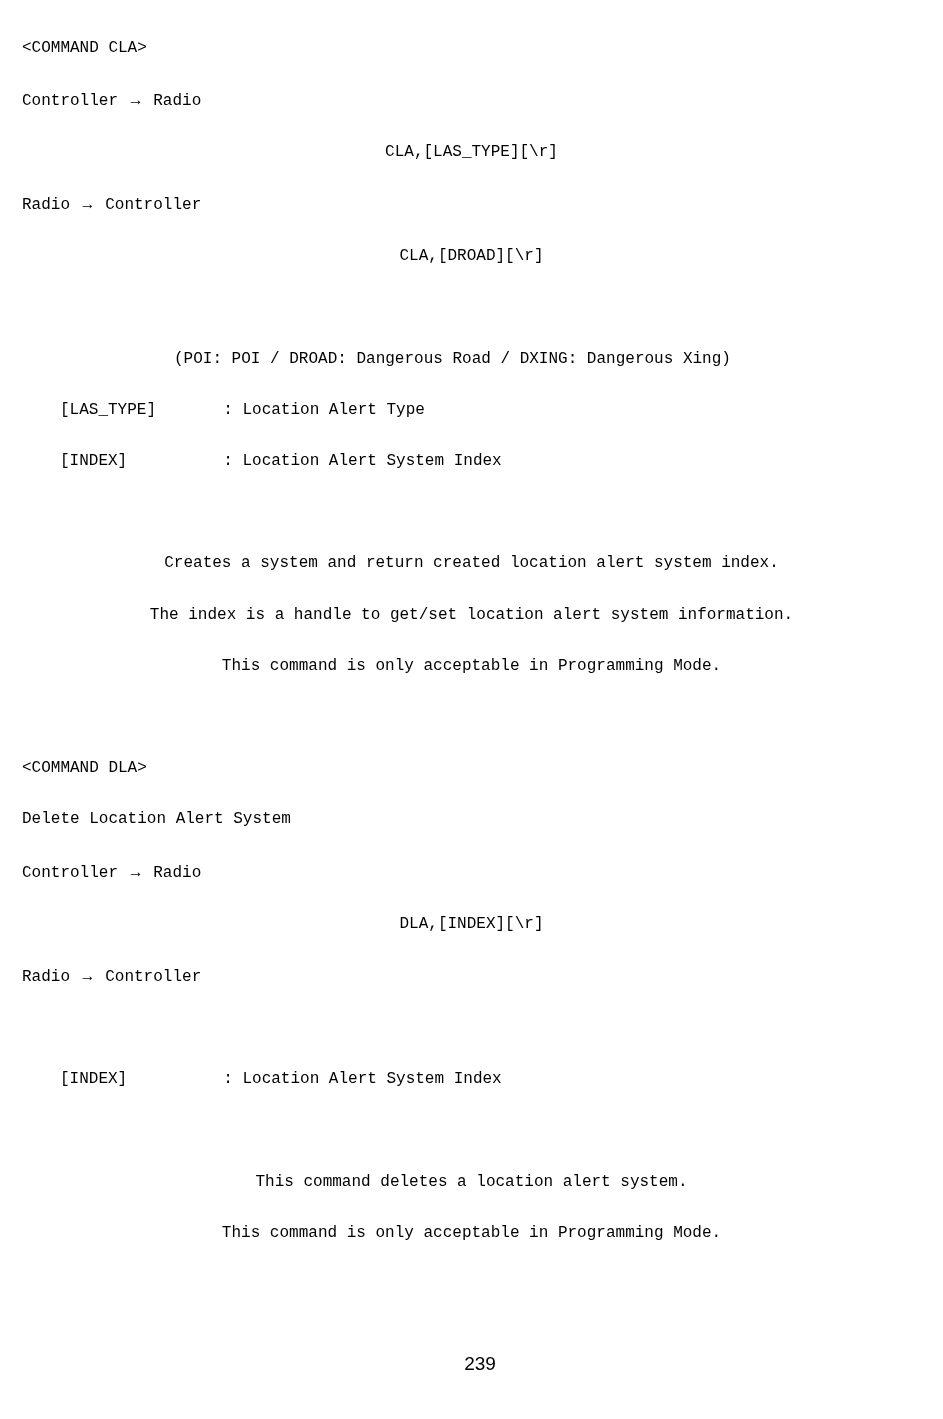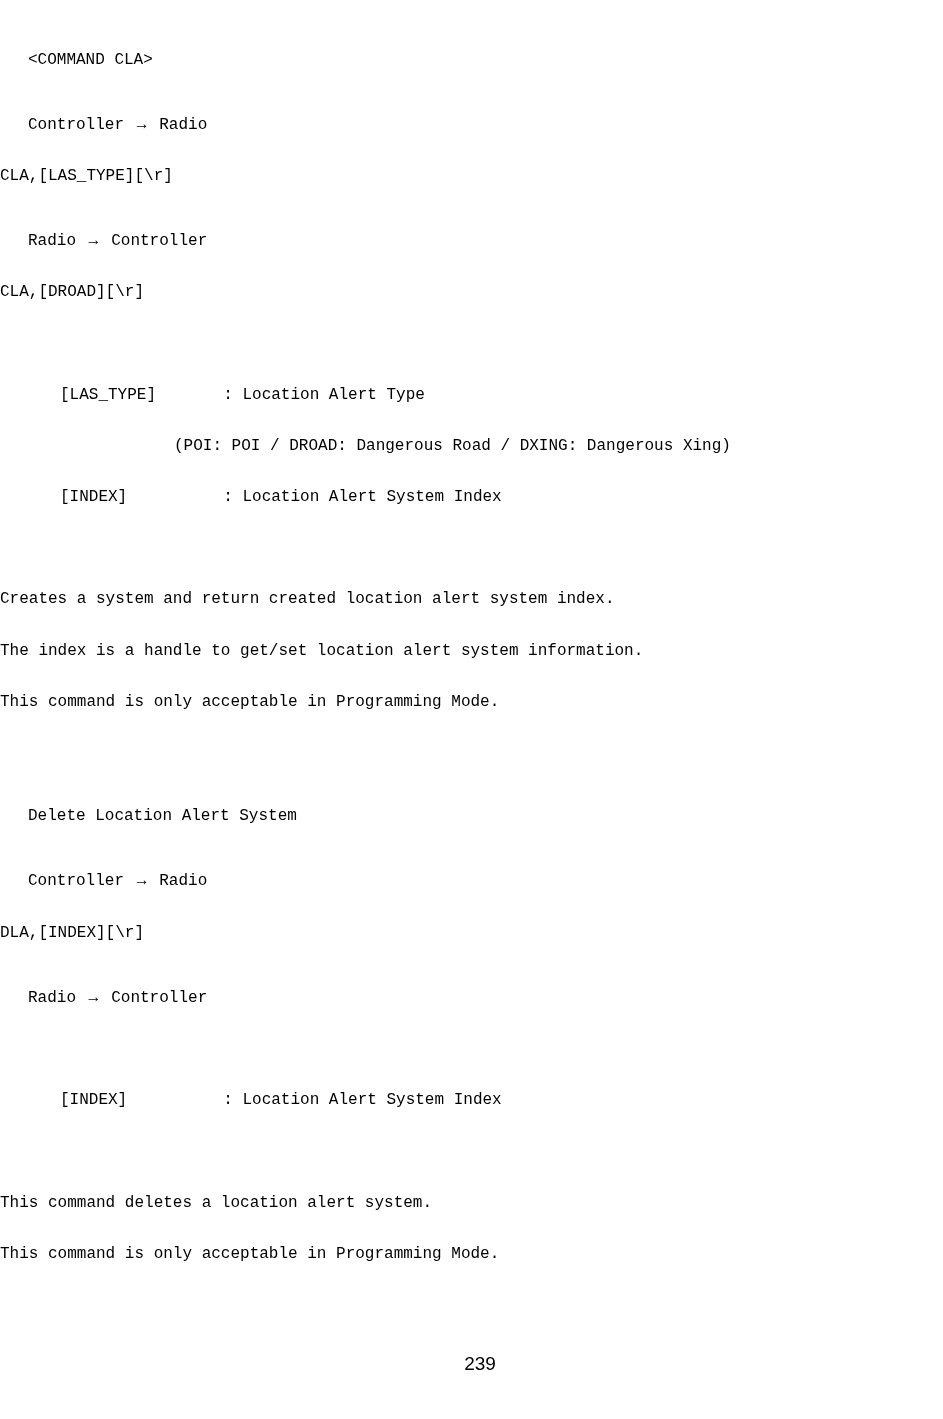--- a/index.html
+++ b/index.html
@@ -11,22 +11,22 @@
       margin: 0;
       padding: 0;
       width: 943px;
       height: 1419px;
       position: relative;
     }
     .content {
       padding: 10px 0 0 0;
       white-space: pre;
     }
-    .indent1 { padding-left: 28px; margin-top: 12px; }
-    .indent0 { padding-left: 0; }
+    .indent1 { padding-left: 22px; }
+    .indent0 { padding-left: 0; text-align: center; }
     .indent2 { padding-left: 60px; }
     .indent3 { padding-left: 174px; }
     .line { display: block; }
     .page-number {
       position: absolute;
       bottom: 40px;
       left: 17px;
       right: 0;
       text-align: center;
       font-family: Arial, Helvetica, sans-serif;
@@ -37,28 +37,29 @@
 </head>
 <body>
 
 <div class="content">
 <span class="line indent1">&lt;COMMAND CLA&gt;</span>
 <span class="line indent1"><span>Controller </span><span class="arrow">→</span><span> Radio</span></span>
 <span class="line indent0">CLA,[LAS_TYPE][\r]</span>
 <span class="line indent1"><span>Radio </span><span class="arrow">→</span><span> Controller</span></span>
 <span class="line indent0">CLA,[DROAD][\r]</span>
 <span class="line">&nbsp;</span>
+<span class="line indent3">(POI: POI / DROAD: Dangerous Road / DXING: Dangerous Xing)</span>
 <span class="line indent2"><span>[LAS_TYPE]</span>       <span>: Location Alert Type</span></span>
-<span class="line indent3">(POI: POI / DROAD: Dangerous Road / DXING: Dangerous Xing)</span>
 <span class="line indent2"><span>[INDEX]</span>          <span>: Location Alert System Index</span></span>
 <span class="line">&nbsp;</span>
 <span class="line indent0">Creates a system and return created location alert system index.</span>
 <span class="line indent0">The index is a handle to get/set location alert system information.</span>
 <span class="line indent0">This command is only acceptable in Programming Mode.</span>
 <span class="line">&nbsp;</span>
+<span class="line indent1">&lt;COMMAND DLA&gt;</span>
 <span class="line indent1">Delete Location Alert System</span>
 <span class="line indent1"><span>Controller </span><span class="arrow">→</span><span> Radio</span></span>
 <span class="line indent0">DLA,[INDEX][\r]</span>
 <span class="line indent1"><span>Radio </span><span class="arrow">→</span><span> Controller</span></span>
 <span class="line">&nbsp;</span>
 <span class="line indent2"><span>[INDEX]</span>          <span>: Location Alert System Index</span></span>
 <span class="line">&nbsp;</span>
 <span class="line indent0">This command deletes a location alert system.</span>
 <span class="line indent0">This command is only acceptable in Programming Mode.</span>
 </div>

